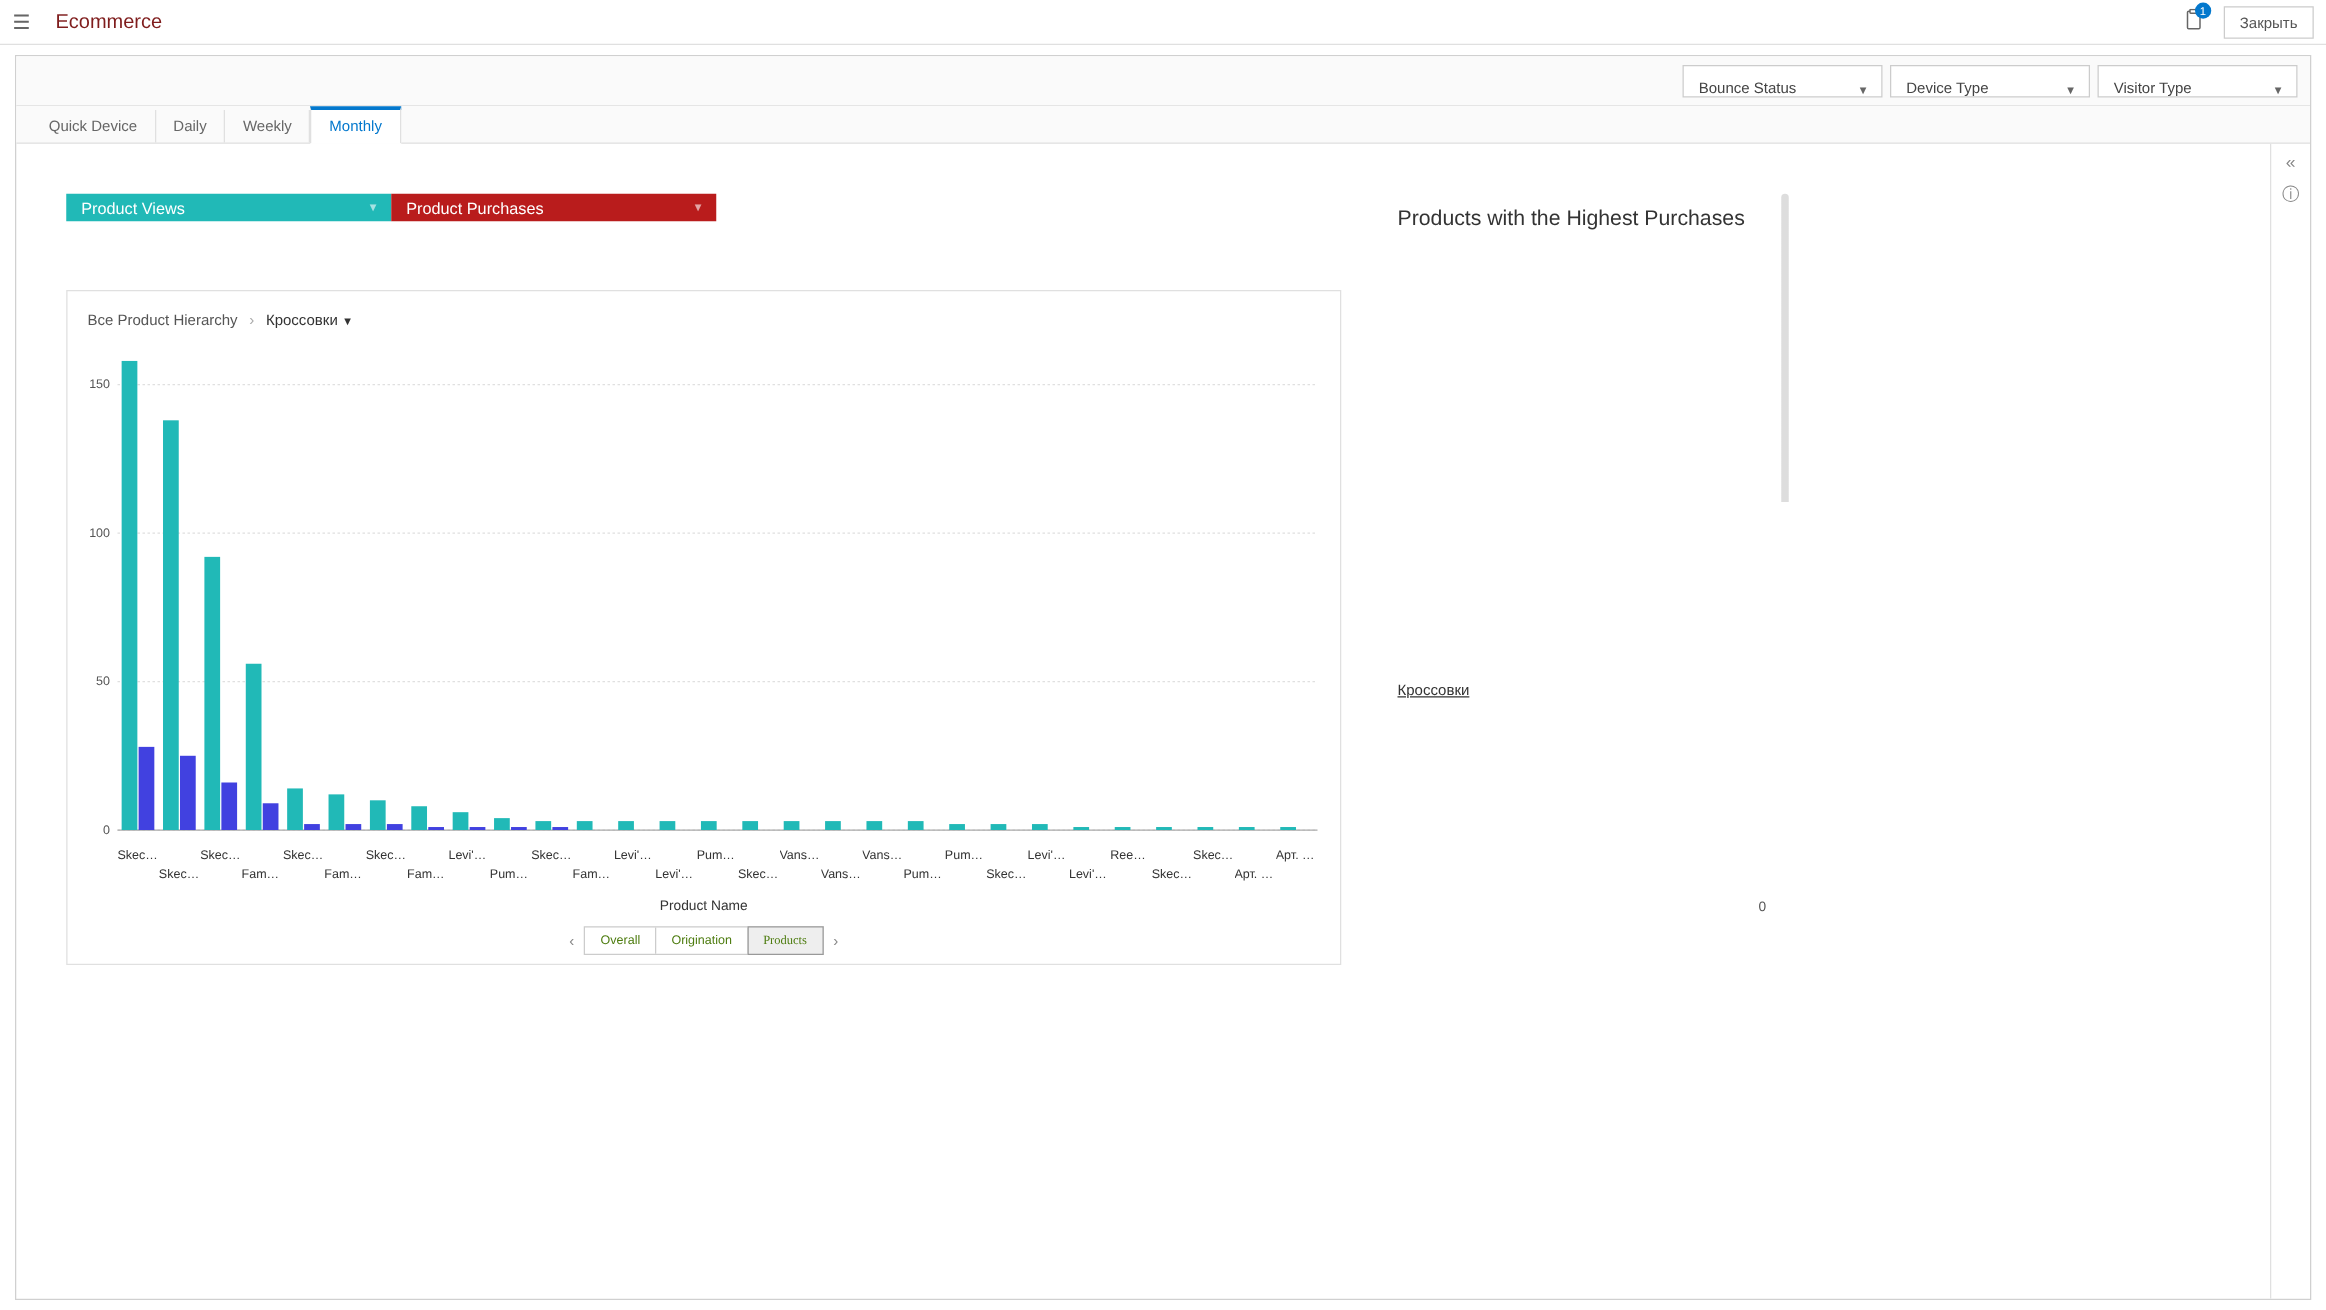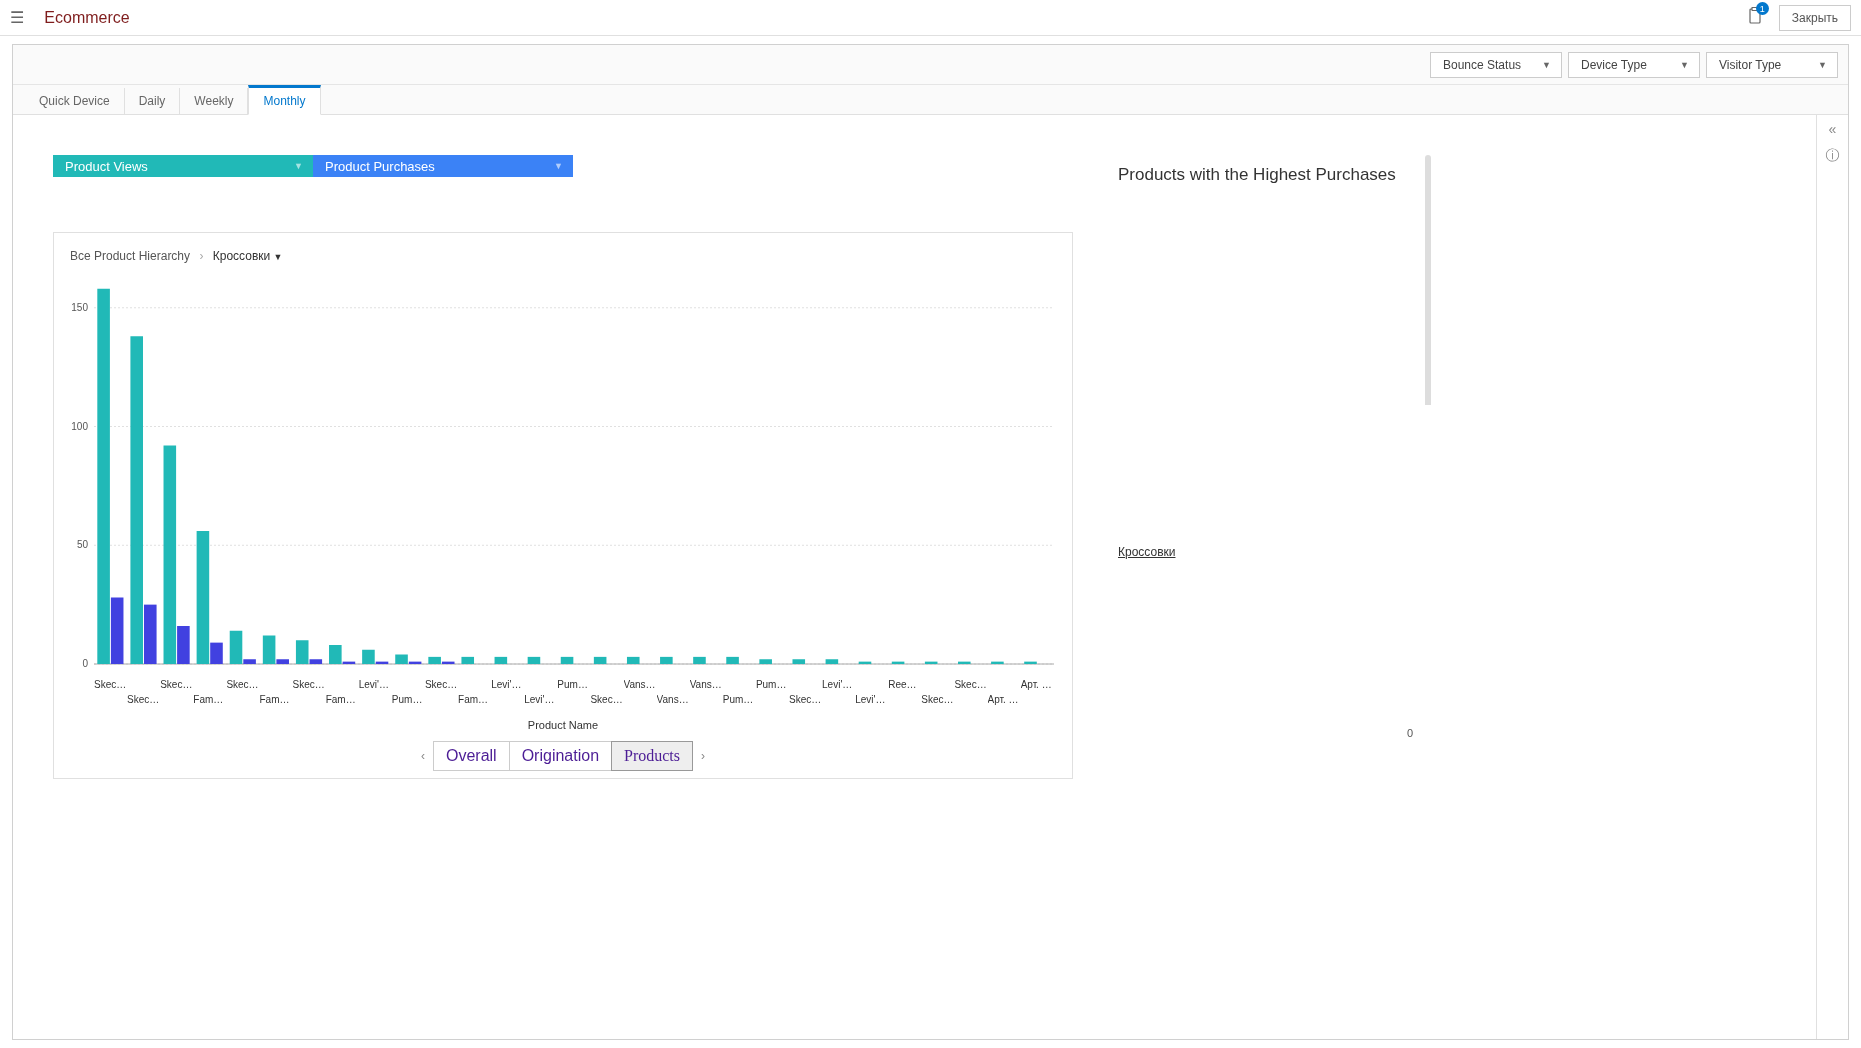--- a/index.html
+++ b/index.html
@@ -5,51 +5,51 @@
 * { box-sizing: border-box; margin: 0; padding: 0; }
 body { font-family: Arial, Helvetica, sans-serif; font-size: 12px; color: #333; background: #fff; width: 1861px; height: 1048px; overflow: hidden; }
 .top-bar { height: 36px; border-bottom: 1px solid #e0e0e0; display: flex; align-items: center; padding: 0 10px; }
 .top-bar .menu-icon { font-size: 16px; color: #666; margin-right: 20px; cursor: pointer; }
 .top-bar .title { font-size: 16px; color: #7f1d1d; font-weight: 300; flex: 1; }
 .top-bar .clipboard-icon { position: relative; margin-right: 15px; cursor: pointer; }
 .top-bar .clipboard-icon .badge { position: absolute; top: -5px; right: -5px; background: #0378cd; color: #fff; border-radius: 50%; width: 13px; height: 13px; font-size: 9px; display: flex; align-items: center; justify-content: center; }
 .top-bar .close-btn { border: 1px solid #ccc; background: #fff; padding: 5px 12px; font-size: 12px; color: #555; cursor: pointer; }
 .main-frame { margin: 8px 12px; border: 1px solid #d0d0d0; height: calc(100% - 52px); display: flex; flex-direction: column; }
 .filter-row { height: 40px; background: #fafafa; border-bottom: 1px solid #e5e5e5; display: flex; align-items: center; justify-content: flex-end; padding-right: 10px; gap: 6px; }
-.filter-drop { border: 1px solid #ccc; background: #fff; height: 26px; width: 132px; display: flex; align-items: center; justify-content: space-between; padding: 0 10px 0 12px; font-size: 12px; color: #444; cursor: pointer; }
+.filter-drop { border: 1px solid #ccc; background: #fff; height: 26px; width: 160px; display: flex; align-items: flex-end; justify-content: space-between; padding: 0 10px 0 12px; font-size: 12px; color: #444; cursor: pointer; }
 .filter-drop .caret { font-size: 9px; color: #666; }
 .tab-row { height: 30px; background: #fafafa; border-bottom: 1px solid #e0e0e0; display: flex; align-items: flex-end; padding: 0 12px; }
 .tab { padding: 6px 14px; font-size: 12px; color: #666; cursor: pointer; border-right: 1px solid #e0e0e0; }
 .tab.active { color: #0378cd; background: #fff; border: 1px solid #e0e0e0; border-bottom: 1px solid #fff; border-top: 3px solid #0378cd; margin-bottom: -1px; }
 .content-row { flex: 1; display: flex; overflow: hidden; }
 .main-area { flex: 1; padding: 40px 20px 20px 40px; overflow: auto; }
 .right-rail { width: 32px; border-left: 1px solid #e0e0e0; display: flex; flex-direction: column; align-items: center; padding-top: 6px; gap: 10px; }
 .right-rail span { color: #888; font-size: 14px; cursor: pointer; }
 .legend { display: flex; gap: 0; margin-bottom: 55px; }
 .legend-item { width: 260px; height: 22px; display: flex; align-items: center; justify-content: space-between; color: #fff; padding: 0 10px 0 12px; font-size: 13px; cursor: pointer; }
 .legend-item.teal { background: #21b9b7; }
-.legend-item.blue { background: #3b82f6; }
+.legend-item.blue { background: #b91c1c; }
 .legend-item .caret { font-size: 9px; opacity: 0.6; }
 .side-panel { width: 330px; padding: 10px 10px 10px 15px; position: relative; }
 .side-title { font-size: 17px; color: #333; font-weight: 400; margin-bottom: 8px; }
 .side-link { font-size: 12px; text-decoration: underline; color: #333; position: absolute; top: 390px; left: 15px; cursor: pointer; }
 .side-zero { position: absolute; bottom: 40px; right: 20px; font-size: 11px; color: #555; }
 .chart-wrap { border: 1px solid #e0e0e0; width: 1020px; padding: 10px 10px 7px 10px; }
 .breadcrumb { padding: 6px 0 16px 6px; font-size: 12px; color: #555; }
 .breadcrumb .sep { margin: 0 6px; color: #aaa; }
 .breadcrumb .current { color: #333; }
 .chart-svg { display: block; }
 .xlabel-row { display: flex; padding-left: 30px; }
 .xlabel-row .col { width: 33px; font-size: 10px; color: #333; text-align: center; overflow: hidden; text-overflow: ellipsis; white-space: nowrap; }
 .xlabel-row.second .col { margin-top: 4px; }
 .axis-title { text-align: center; font-size: 11px; color: #333; margin-top: 14px; }
 .subtab-row { display: flex; align-items: center; justify-content: center; gap: 8px; margin-top: 10px; }
 .subtab-row .arrow { color: #888; cursor: pointer; font-size: 12px; }
 .subtab-group { display: flex; border: 1px solid #ccc; }
-.subtab { padding: 5px 12px; font-size: 16px; color: #4c1d95; border-right: 1px solid #ccc; cursor: pointer; }
+.subtab { padding: 5px 12px; font-size: 10px; color: #4d7c0f; border-right: 1px solid #ccc; cursor: pointer; }
 .subtab:last-child { border-right: none; font-family: Liberation Serif, serif; }
 .subtab.active { background: #eee; border: 1px solid #999; margin: -1px; }
 svg text { font-size: 10px; fill: #555; }
 svg .grid { stroke: #e0e0e0; stroke-dasharray: 2 2; }
 svg .axis { stroke: #aaa; }
 .side-scroll { position: absolute; right: 2px; top: 0; bottom: 0; width: 6px; background: linear-gradient(#ddd 40%, transparent 40%); border-radius: 3px; }
 </style>
 </head>
 <body>
 

